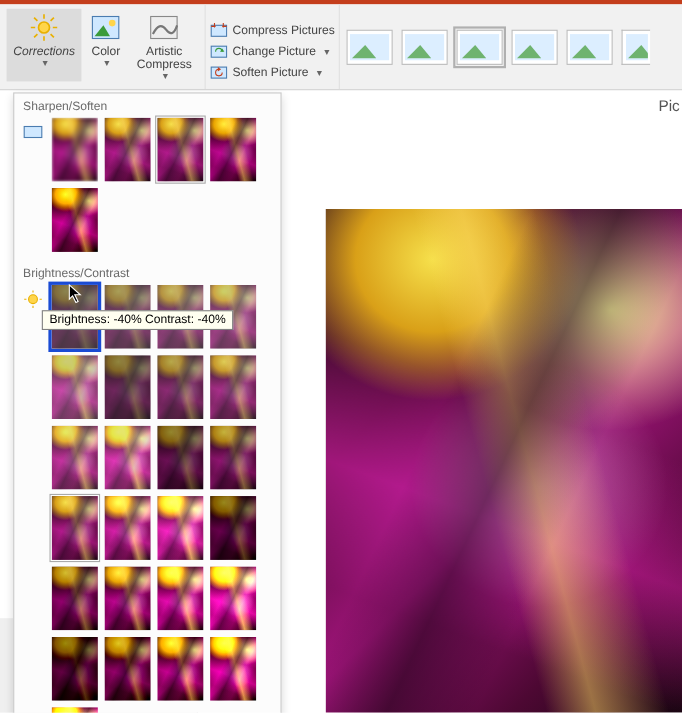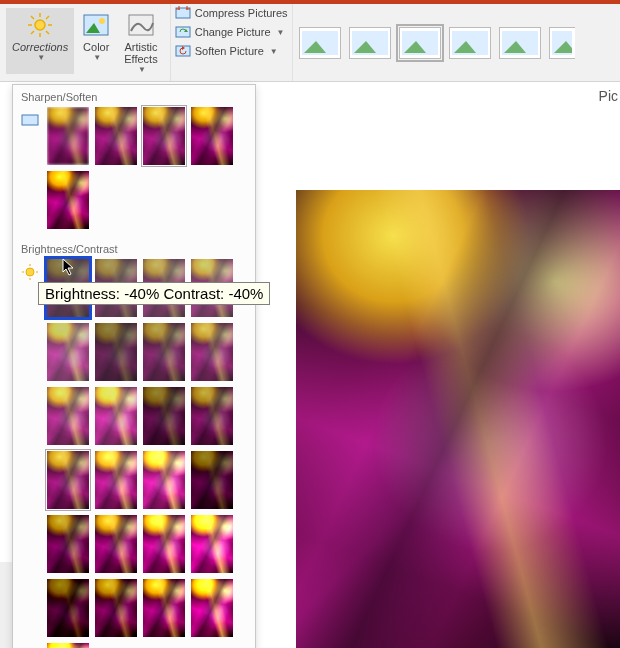--- a/index.html
+++ b/index.html
@@ -20,21 +20,21 @@
 .style-thumb.last { width: 26px; border-right: none; }
 .pic-label { position: absolute; right: 2px; top: 88px; font-size: 14px; color: #555; }
 .dropdown { position: absolute; left: 12px; top: 84px; width: 244px; background: #fcfcfc; border: 1px solid #c8c8c8; box-shadow: 0 3px 8px rgba(0,0,0,.15); padding-bottom: 0; }
 .dd-section-label { font-size: 11px; color: #6a6a6a; padding: 6px 8px 4px; }
 .dd-grid { display: flex; flex-wrap: wrap; gap: 6px; padding: 0 8px 8px 34px; position: relative; }
 .dd-grid.brightness { padding-bottom: 4px; }
 .dd-side-icon { position: absolute; left: 8px; top: 4px; width: 18px; height: 18px; }
 .thumb { width: 42px; height: 58px; cursor: pointer; position: relative; overflow: hidden; }
 .thumb.selected { outline: 3px solid #1a4bd4; outline-offset: 0; }
 .thumb.hover-out { outline: 1px solid #aaa; outline-offset: 1px; }
-.tooltip { position: absolute; left: 38px; top: 282px; background: #fffff0; border: 1px solid #808080; padding: 2px 6px; font-size: 15px; color: #000; white-space: nowrap; z-index: 10; }
+.tooltip { position: absolute; left: 38px; top: 282px; background: #fffff0; border: 1px solid #808080; padding: 2px 6px; font-size: 11px; color: #000; white-space: nowrap; z-index: 10; }
 .dd-footer { border: 1px solid #d91c1c; margin: 4px 4px 4px; padding: 2px 4px; display: flex; align-items: center; gap: 6px; cursor: pointer; font-size: 11px; color: #333; }
 .dd-footer .ficon { width: 16px; height: 16px; }
 .cursor { position: absolute; left: 62px; top: 258px; width: 14px; height: 18px; z-index: 11; pointer-events:none; }
 .sidebar-strip { position: absolute; left: 0; top: 562px; width: 180px; height: 86px; background: #efefef; border-right: 1px solid #d0d0d0; }
 .main-image { position: absolute; left: 296px; top: 190px; width: 324px; height: 458px; overflow: hidden; }
 
 
 .abs-img { width: 100%; height: 100%; position: relative; background: radial-gradient(ellipse 120% 80% at 30% 10%, #f6e04b 0%, #d9a018 18%, transparent 35%), radial-gradient(ellipse 100% 60% at 80% 20%, #fff0a0 0%, transparent 40%), linear-gradient(135deg, #2a0a1e 0%, #5a0b3f 30%, #a0147a 55%, #4d0833 80%, #180510 100%); }
 .abs-img::before { content:""; position:absolute; inset:0; background: radial-gradient(ellipse 60% 40% at 60% 55%, rgba(255,255,255,.35) 0%, transparent 60%), linear-gradient(200deg, transparent 40%, rgba(180,20,130,.6) 60%, transparent 80%); mix-blend-mode: screen; }
 .abs-img::after { content:""; position:absolute; inset:0; background: linear-gradient(115deg, transparent 35%, rgba(0,0,0,.45) 50%, transparent 65%), linear-gradient(75deg, transparent 45%, rgba(255,220,100,.5) 55%, transparent 70%); }
@@ -81,26 +81,26 @@
         <span class="chev">▼</span>
       </div>
       <div class="ribbon-btn-large">
         <span class="ribbon-icon-sun">
           <svg width="28" height="24" viewBox="0 0 28 24">
               <rect x="2" y="2" width="24" height="20" fill="#eee" stroke="#888"></rect>
               <path d="M4 18 Q10 6 16 14 T26 10" stroke="#777" fill="none" stroke-width="2"></path>
             </svg>
         </span>
         <span class="ribbon-label" style="white-space:pre">Artistic
-Effects</span>
+Compress</span>
         <span class="chev">▼</span>
       </div>
     </div>
   </div>
-  <div class="ribbon-btns-stack" style="padding-top:1px">
+  <div class="ribbon-btns-stack" style="padding-top:16px">
     <div class="ribbon-btn-small">
       <span class="sicon">
           <svg width="16" height="16">
             <rect x="1" y="3" width="14" height="10" fill="#cfe8ff" stroke="#4a7cb0"></rect>
             <path d="M4 1 L4 5 M1 4 L5 4 M12 1 L12 5 M11 4 L15 4" stroke="#c43e1c"></path>
           </svg>
         </span>
       <span>Compress Pictures</span>
     </div>
     <div class="ribbon-btn-small">

